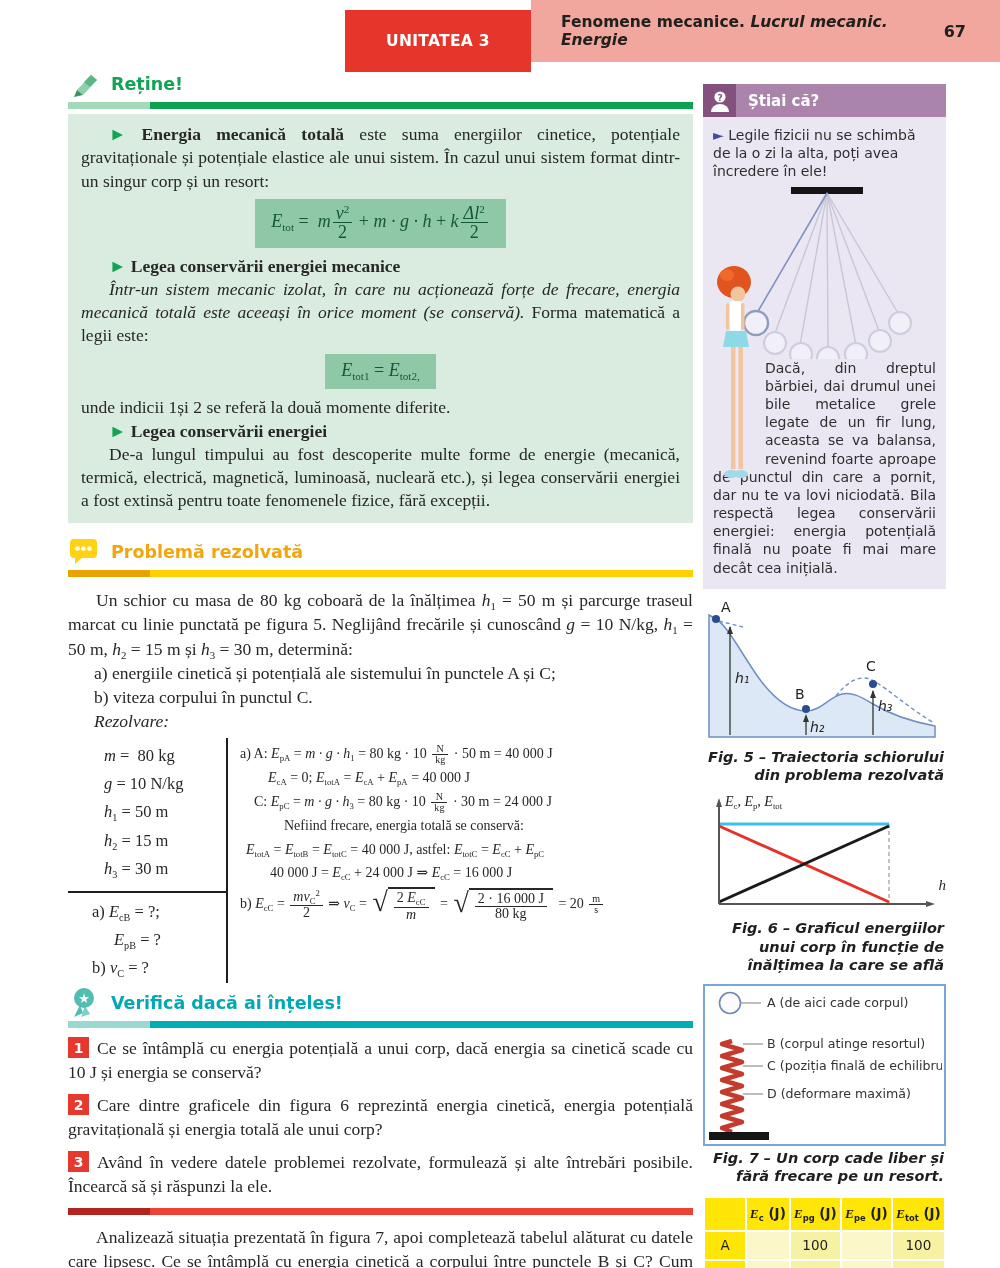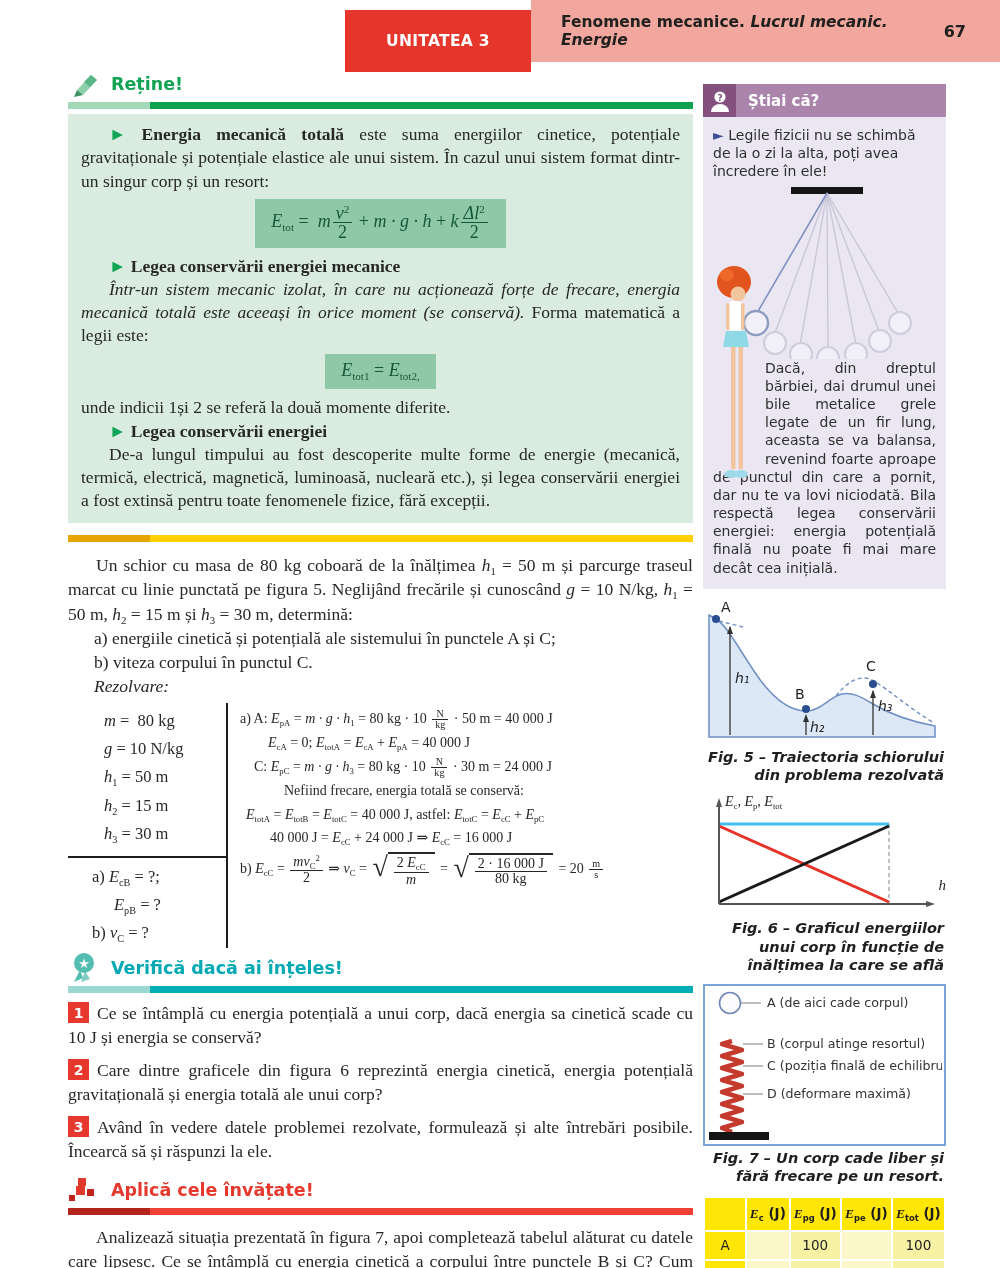--- a/index.html
+++ b/index.html
@@ -148,20 +148,32 @@
       <p class="p"><span class="t-g">► </span><span class="t-b">Legea conservării energiei mecanice</span></p>
       <p class="p"><span class="t-i">Într-un sistem mecanic izolat, în care nu acționează forțe de frecare, energia mecanică totală este aceeași în orice moment (se conservă).</span><span> Forma matematică a legii este:</span></p>
       <div class="fchip-row">
         <span class="fchip"><span class="t-i">E</span><span class="t-sub">tot1</span><span>&nbsp;=&nbsp;</span><span class="t-i">E</span><span class="t-sub">tot2,</span></span>
       </div>
       <p class="noind"><span>unde indicii 1și 2 se referă la două momente diferite.</span></p>
       <p class="p"><span class="t-g">► </span><span class="t-b">Legea conservării energiei</span></p>
       <p class="p"><span>De-a lungul timpului au fost descoperite multe forme de energie (mecanică, termică, electrică, magnetică, luminoasă, nucleară etc.), și legea conservării energiei a fost extinsă pentru toate fenomenele fizice, fără excepții.</span></p>
     </div>
 
+    <div class="sec-head tc-yellow">
+      <span class="icn">
+        <svg width="30" height="27" viewBox="0 0 30 27">
+          <rect x="1" y="1" width="27" height="19" rx="4" fill="#ffd215"></rect>
+          <polygon points="6,18 6,26 15,18" fill="#ffd215"></polygon>
+          <circle cx="8.5" cy="10.5" r="2.3" fill="#fff"></circle>
+          <circle cx="14.5" cy="10.5" r="2.3" fill="#fff"></circle>
+          <circle cx="20.5" cy="10.5" r="2.3" fill="#fff"></circle>
+        </svg>
+      </span>
+      <span class="sec-title">Problemă rezolvată</span>
+    </div>
     <div class="rule rule-yellow">
         <span class="seg"></span>
       </div>
 
     <div class="prob-block">
       <p class="p"><span>Un schior cu masa de 80 kg coboară de la înălțimea </span><span class="t-i">h</span><span class="t-sub">1</span><span> = 50 m și parcurge traseul marcat cu linie punctată pe figura 5. Neglijând frecările și cunoscând </span><span class="t-i">g</span><span> = 10 N/kg, </span><span class="t-i">h</span><span class="t-sub">1</span><span> = 50 m, </span><span class="t-i">h</span><span class="t-sub">2</span><span> = 15 m și </span><span class="t-i">h</span><span class="t-sub">3</span><span> = 30 m, determină:</span></p>
       <p class="ind-a"><span>a) energiile cinetică și potențială ale sistemului în punctele A și C;</span></p>
       <p class="ind-a"><span>b) viteza corpului în punctul C.</span></p>
       <p class="ind-a"><span class="t-i">Rezolvare:</span></p>
     </div>
@@ -225,31 +237,20 @@
       <span class="sec-title">Verifică dacă ai înțeles!</span>
     </div>
     <div class="rule rule-teal">
         <span class="seg"></span>
       </div>
 
     <p class="q"><span class="qbadge">1</span><span><span>Ce se întâmplă cu energia potențială a unui corp, dacă energia sa cinetică scade cu 10 J și energia se conservă?</span></span></p>
     <p class="q"><span class="qbadge">2</span><span><span>Care dintre graficele din figura 6 reprezintă energia cinetică, energia potențială gravitațională și energia totală ale unui corp?</span></span></p>
     <p class="q"><span class="qbadge">3</span><span><span>Având în vedere datele problemei rezolvate, formulează și alte întrebări posibile. Încearcă să și răspunzi la ele.</span></span></p>
 
-    <div class="sec-head tc-red">
-      <span class="icn">
-        <svg width="30" height="27" viewBox="0 0 30 27">
-          <rect x="0" y="19" width="6" height="6" fill="#c0241a"></rect>
-          <rect x="7" y="10" width="9" height="9" fill="#e0392b"></rect>
-          <rect x="9" y="2" width="8" height="8" fill="#e0392b"></rect>
-          <rect x="18" y="13" width="7" height="7" fill="#c0241a"></rect>
-        </svg>
-      </span>
-      <span class="sec-title">Aplică cele învățate!</span>
-    </div>
     <div class="rule rule-red">
         <span class="seg"></span>
       </div>
 
     <p class="aplica-p"><span>Analizează situația prezentată în figura 7, apoi completează tabelul alăturat cu datele care lipsesc. Ce se întâmplă cu energia cinetică a corpului între punctele B și C? Cum explici?</span></p>
   </main>
 
   <aside class="sidebar">
 
     <div class="stiai-head">

